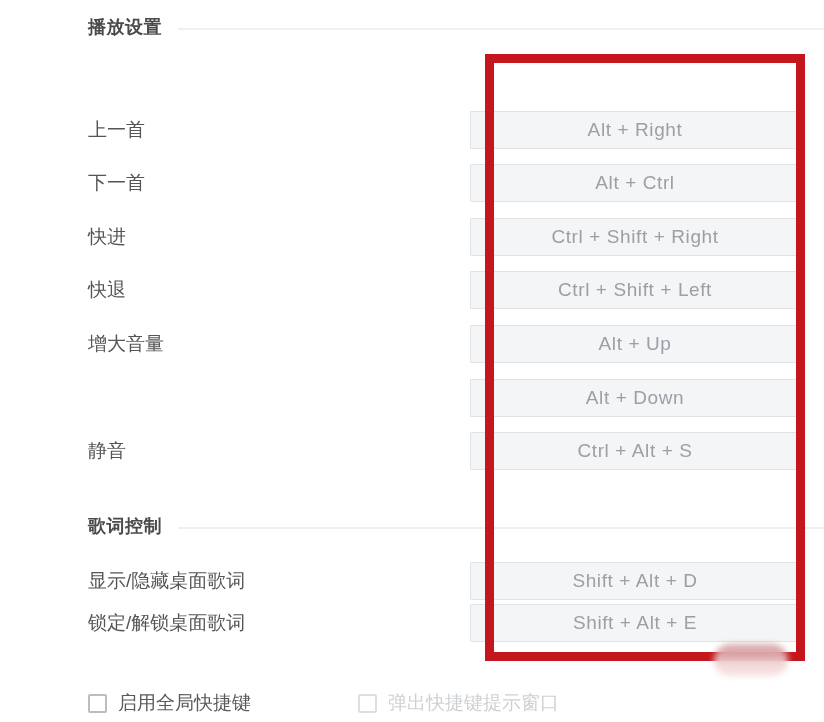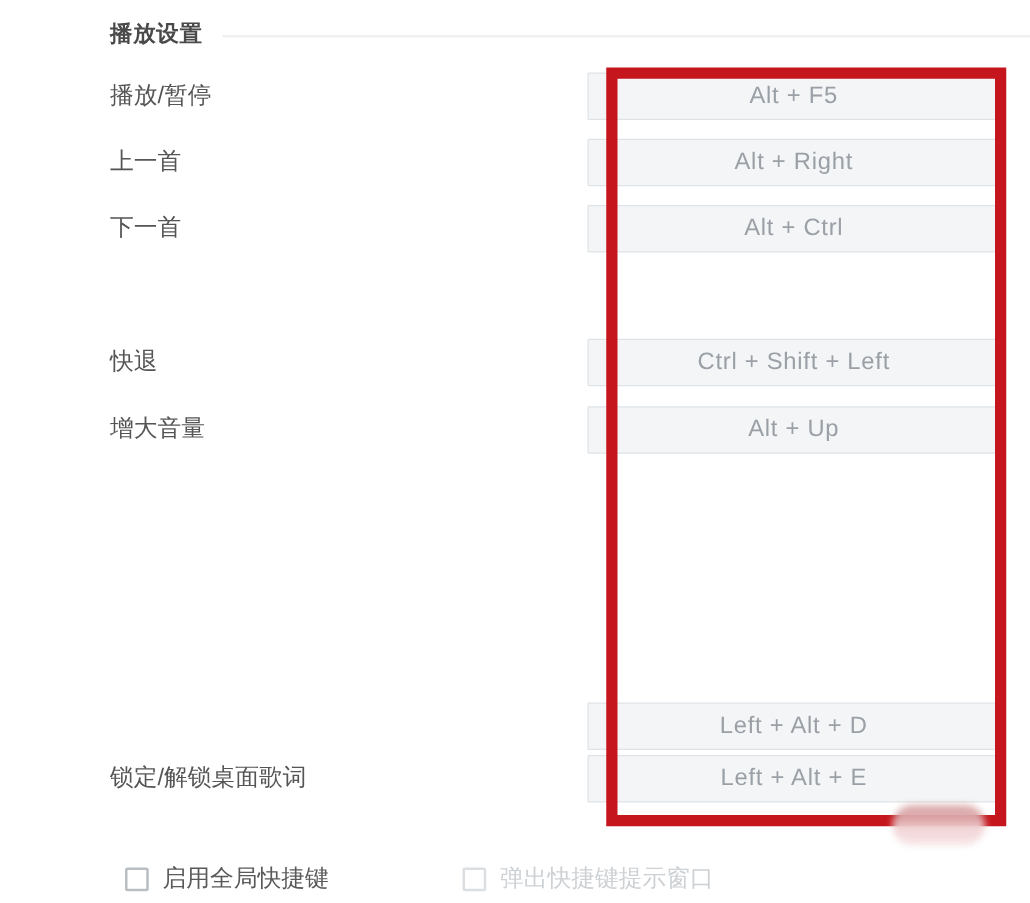--- a/index.html
+++ b/index.html
@@ -119,21 +119,20 @@
     top: 686px;
     width: 736px;
     height: 34px;
   }
   .checkbox-option {
     position: absolute;
     top: 0;
     height: 34px;
     display: flex;
     align-items: center;
-    margin-left: 12px;
   }
   .checkbox-option .box {
     width: 19px;
     height: 19px;
     box-sizing: border-box;
     border: 2px solid #b9bec3;
     background: #ffffff;
     border-radius: 2px;
     margin-right: 11px;
     flex: 0 0 auto;
@@ -155,58 +154,68 @@
 </head>
 <body>
 
 <div id="root">
 
   <div class="section-header" style="top:14px">
     <span class="title">播放设置</span>
     <span class="rule"></span>
   </div>
 
-  <div class="row" style="top:58px">
-    <span class="label">播放/暂停</span>
-    <div class="key-input">Alt + F5</div>
-  </div>
 
   <div class="row" style="top:111px">
     <span class="label">上一首</span>
     <div class="key-input">Alt + Right</div>
   </div>
 
   <div class="row" style="top:164px">
     <span class="label">下一首</span>
     <div class="key-input">Alt + Ctrl</div>
   </div>
 
+  <div class="row" style="top:218px">
+    <span class="label">快进</span>
+    <div class="key-input">Ctrl + Shift + Right</div>
+  </div>
 
   <div class="row" style="top:325px">
     <span class="label">增大音量</span>
     <div class="key-input">Alt + Up</div>
   </div>
 
   <div class="row" style="top:271px">
     <span class="label">快退</span>
     <div class="key-input">Ctrl + Shift + Left</div>
   </div>
 
   <div class="row" style="top:379px">
-  </div>
-
-
+    <div class="key-input">Alt + Down</div>
+  </div>
+
+  <div class="row" style="top:432px">
+    <span class="label">静音</span>
+    <div class="key-input">Ctrl + Alt + S</div>
+  </div>
+
+  <div class="section-header" style="top:513px">
+    <span class="title">歌词控制</span>
+    <span class="rule"></span>
+  </div>
 
   <div class="row" style="top:562px">
-    <div class="key-input">Left + Alt + D</div>
+    <span class="label">显示/隐藏桌面歌词</span>
+    <div class="key-input">Shift + Alt + D</div>
   </div>
 
   <div class="row" style="top:604px">
     <span class="label">锁定/解锁桌面歌词</span>
-    <div class="key-input">Left + Alt + E</div>
+    <div class="key-input">Shift + Alt + E</div>
   </div>
 
   <div id="annotation-rect"></div>
   <div id="redaction-blob"></div>
 
   <div id="footer-options">
     <div class="checkbox-option" id="option-global">
       <span class="box"></span>
       <span class="txt">启用全局快捷键</span>
     </div>

